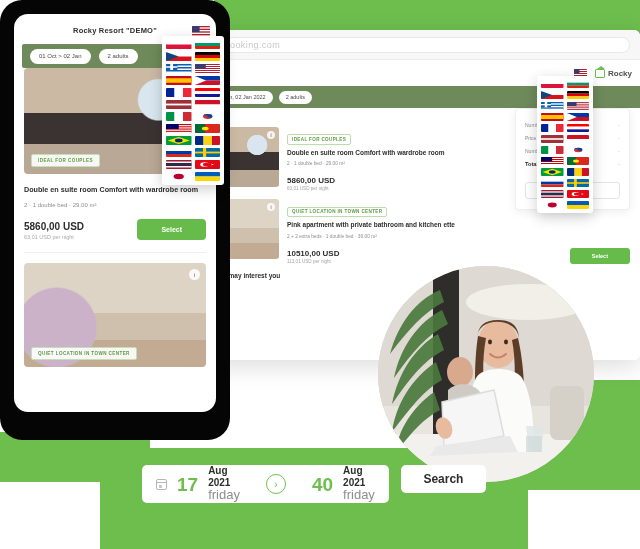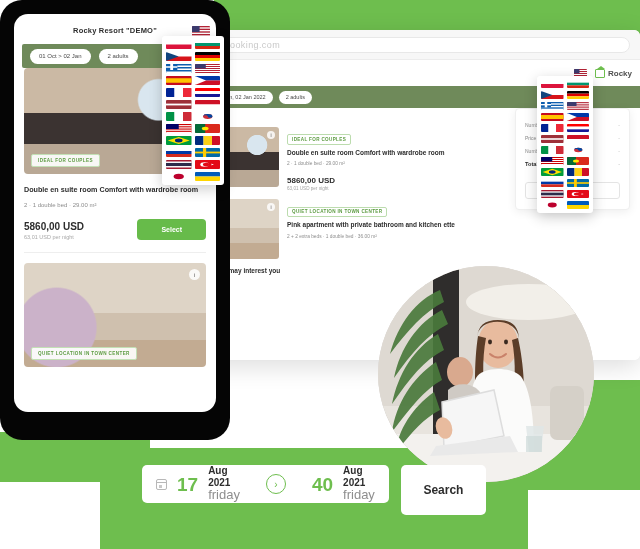--- a/index.html
+++ b/index.html
@@ -243,21 +243,21 @@
   .fb-day { font-size:19px; font-weight:700; color:var(--green); line-height:1; }
   .fb-dt { line-height:1.15; }
   .fb-md { font-size:10px; font-weight:700; color:#2d2d2d; }
   .fb-dw { font-size:13px; color:#8e8e8e; }
   .fb-arrow {
     width:20px; height:20px; border:1.4px solid var(--green); border-radius:50%;
     display:flex; align-items:center; justify-content:center;
     color:var(--green); font-size:10px; flex:none; cursor:pointer;
   }
   .fb-search {
-    width:100px; background:#fff; border:none; border-radius:5px; height:50px;
+    width:100px; background:#fff; border:none; border-radius:5px; height:28px;
     font-size:12px; font-weight:700; color:#2d2d2d; cursor:pointer;
   }
   .sp { flex:none; width:6px; }
 </style>
 </head>
 <body>
 
 <div class="stage">
 
   <div class="green-top-right"></div>
@@ -318,20 +318,27 @@
         </div>
 
         <div class="listing">
           <div class="listing-photo photo-living">
             <div class="photo-dot">i</div>
           </div>
           <div class="listing-info">
             <span class="badge">QUIET LOCATION IN TOWN CENTER</span>
             <div class="listing-title">Pink apartment with private bathroom and kitchen ette</div>
             <div class="listing-meta">2 + 2 extra beds  ·  1 double bed  ·  36.00 m²</div>
+            <div class="listing-bottom">
+              <div>
+                <div class="price">10510,00 USD</div>
+                <div class="price-sub">113,01 USD per night</div>
+              </div>
+              <button class="btn-select">Select</button>
+            </div>
           </div>
         </div>
 
         <div class="summary-card">
           <div class="sum-row">
             <span>Number of rooms</span>
             <span class="sum-dash">-</span>
           </div>
           <div class="sum-row">
             <span>Price per day</span>

